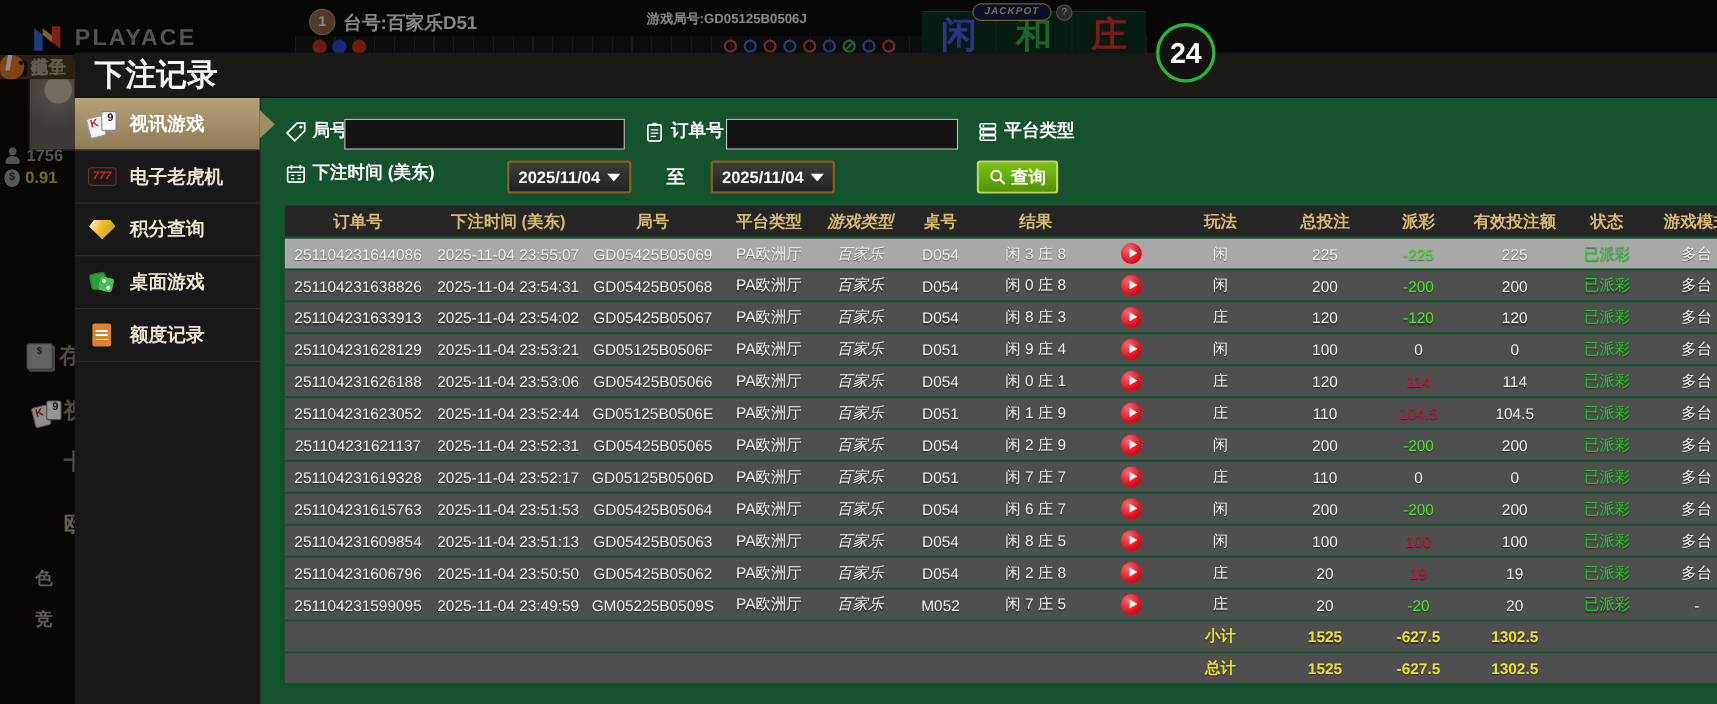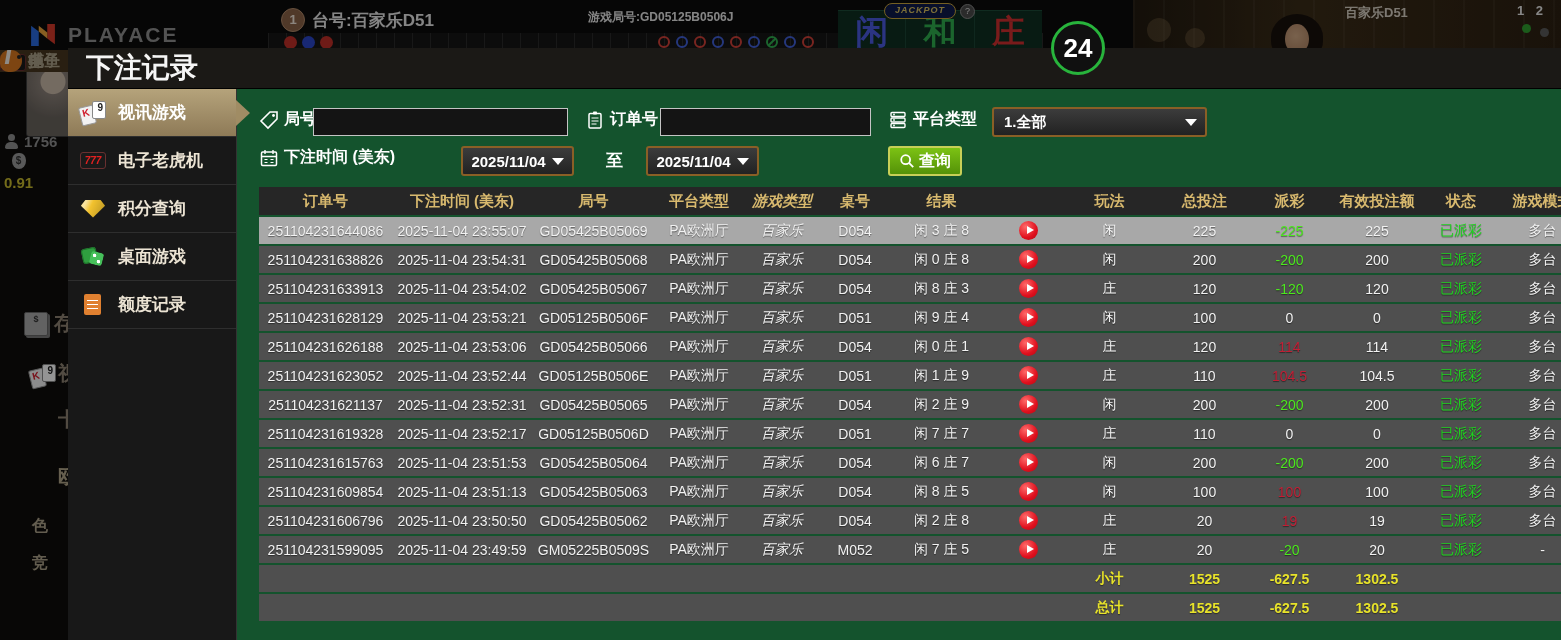--- a/index.html
+++ b/index.html
@@ -49,21 +49,21 @@
   .video-counter{position:absolute;right:14px;top:3px;font-size:13px;font-weight:bold;color:#e8e8e8;letter-spacing:4px;}
   .dot{position:absolute;width:9px;height:9px;border-radius:50%;}
   .dot-green{right:30px;top:24px;background:#2f9e2f;}
   .dot-gray{right:12px;top:28px;background:#5a5a5a;}
 
   
   .left-strip{position:absolute;left:0;top:50px;width:68px;height:590px;background:#0f0d0b;overflow:hidden;z-index:1;}
   .avatar{position:absolute;left:26px;top:5px;width:52px;height:80px;border-radius:3px;
           background:radial-gradient(circle at 50% 32%,#c8b8a8 12px,#8a8078 13px,#6a645e 60%);border:1px solid #3a3a3a;}
   .sb-stat{position:absolute;left:4px;display:flex;align-items:center;gap:5px;font-size:15px;font-weight:bold;color:#8f8f8f;}
-  .sb-stat.balance{color:#c8bb2e;flex-direction:column;}
+  .sb-stat.balance{color:#c8bb2e;}
   .sb-item{position:absolute;left:0;width:96px;display:flex;align-items:center;gap:6px;
            color:#aba089;font-weight:bold;white-space:nowrap;}
   .sb-item:nth-of-type(1){top:135px;left:6px;font-size:16px;}
   .sb-item:nth-of-type(2){top:160px;left:12px;font-size:17px;}
   .sb-item:nth-of-type(3){top:206px;left:24px;font-size:20px;color:#8d8272;}
   .sb-item:nth-of-type(4){top:260px;left:24px;font-size:20px;color:#8d8272;}
   .sb-item:nth-of-type(5){top:310px;left:30px;font-size:20px;color:#8d8272;}
   .sb-item:nth-of-type(6){top:356px;left:30px;font-size:20px;color:#8d8272;}
   .sb-item:nth-of-type(7){top:398px;left:0;height:57px;padding-left:30px;font-size:20px;color:#b0a488;}
   .sb-item:nth-of-type(8){top:465px;left:4px;font-size:16px;}
@@ -203,30 +203,20 @@
         <span class="bead red"></span>
 
     </div>
     <div class="bet-zones">
       <div class="bet-zone" style="color:#4a5ae0;">闲</div>
       <div class="bet-zone" style="color:#2faf4f;">和</div>
       <div class="bet-zone" style="color:#d03030;">庄</div>
     </div>
     <div class="jackpot-badge">JACKPOT</div>
     <div class="jackpot-help">?</div>
-    <div class="video">
-      <span class="blur-chip" style="left:14px;top:18px;width:24px;height:24px;"></span>
-      <span class="blur-chip" style="left:52px;top:28px;width:20px;height:20px;"></span>
-      <span class="dealer-hair"></span>
-      <span class="dealer-face"></span>
-      <span class="video-title">百家乐D51</span>
-      <span class="video-counter">1 2</span>
-      <span class="dot dot-green"></span>
-      <span class="dot dot-gray"></span>
-    </div>
   </div>
 
   <div class="left-strip">
     <div class="avatar"></div>
     <div class="sb-stat" style="top:83px;">
       <span class="user-icon"></span>
       <span>1756</span>
     </div>
     <div class="sb-stat balance" style="top:103px;">
       <span class="money-icon"></span>
@@ -343,24 +333,20 @@
           <svg class="ficon" viewBox="0 0 20 20">
             <rect x="3" y="2.5" width="14" height="4" rx="1" fill="none" stroke="#fff" stroke-width="1.4"></rect>
             <rect x="3" y="8" width="14" height="4" rx="1" fill="none" stroke="#fff" stroke-width="1.4"></rect>
             <rect x="3" y="13.5" width="14" height="4" rx="1" fill="none" stroke="#fff" stroke-width="1.4"></rect>
             <circle cx="6" cy="4.5" r="0.9" fill="#fff"></circle>
               <circle cx="6" cy="10" r="0.9" fill="#fff"></circle>
               <circle cx="6" cy="15.5" r="0.9" fill="#fff"></circle>
           </svg>
           <span>平台类型</span>
         </div>
-        <div class="selbox" style="left:755px;top:18px;width:215px;padding-left:10px;">
-          <span>1.全部</span>
-          <span class="caret"></span>
-        </div>
 
         <div class="flabel" style="left:22px;top:58px;">
           <svg class="ficon" viewBox="0 0 20 20">
             <rect x="2.5" y="4" width="15" height="13.5" rx="1.2" fill="none" stroke="#fff" stroke-width="1.5"></rect>
             <path d="M6 2v4M14 2v4M2.5 8.5h15" stroke="#fff" stroke-width="1.4"></path>
             <path d="M5.5 11.5h3M11.5 11.5h3M5.5 14.5h3M11.5 14.5h3" stroke="#fff" stroke-width="1.2"></path>
           </svg>
           <span>下注时间 (美东)</span>
         </div>
         <div class="selbox" style="left:224px;top:57px;width:113px;justify-content:center;">

